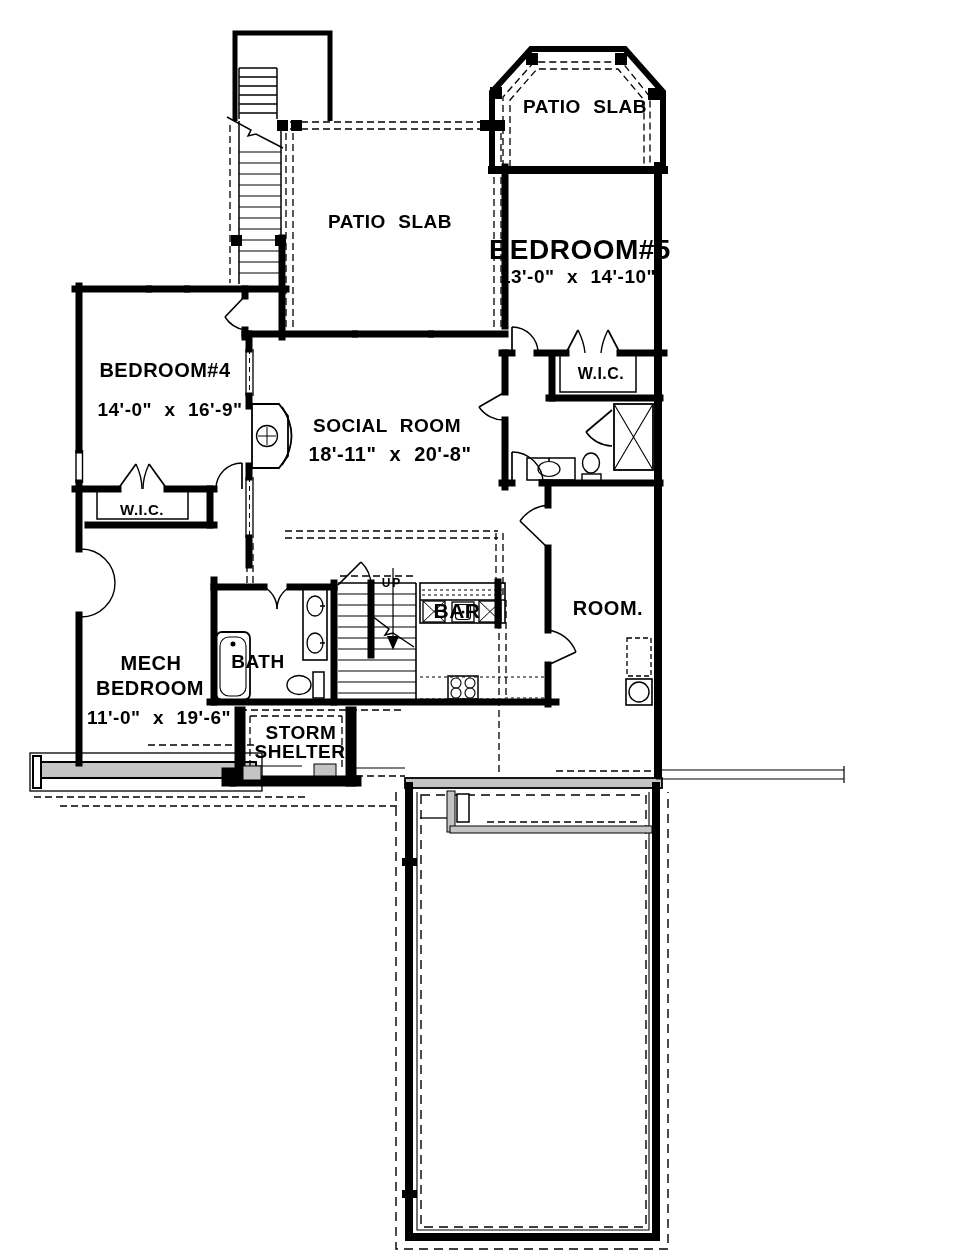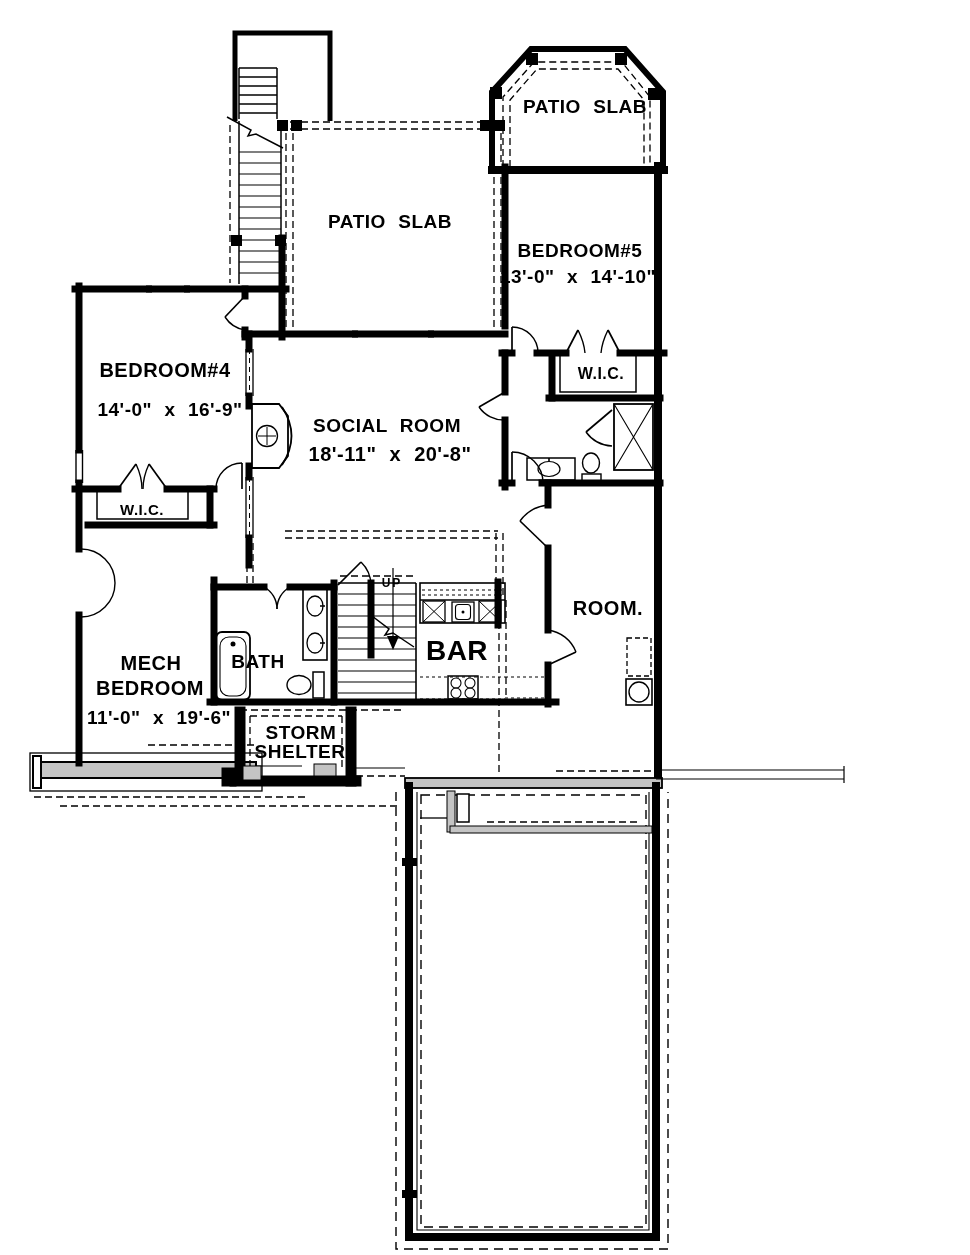--- a/index.html
+++ b/index.html
@@ -330,30 +330,30 @@
     <rect x="275" y="235" width="11" height="11"></rect>
     <rect x="526" y="53" width="12" height="12"></rect>
     <rect x="615" y="53" width="12" height="12"></rect>
     <rect x="490" y="87" width="12" height="12"></rect>
     <rect x="648" y="88" width="12" height="12"></rect>
   </g>
 </svg>
 
   <div class="lbl" style="left:585px;top:106px;font-size:19px">PATIO SLAB</div>
   <div class="lbl" style="left:390px;top:221px;font-size:19px">PATIO SLAB</div>
-  <div class="lbl" style="left:580px;top:250px;font-size:19px">BEDROOM#5</div>
+  <div class="lbl" style="left:580px;top:250px;font-size:28px">BEDROOM#5</div>
   <div class="lbl" style="left:578px;top:276px;font-size:19px">13'-0" x 14'-10"</div>
   <div class="lbl" style="left:601px;top:374px;font-size:16px">W.I.C.</div>
   <div class="lbl" style="left:165px;top:370px;font-size:20px">BEDROOM#4</div>
   <div class="lbl" style="left:170px;top:409px;font-size:19px">14'-0" x 16'-9"</div>
   <div class="lbl" style="left:387px;top:425px;font-size:19px">SOCIAL ROOM</div>
   <div class="lbl" style="left:390px;top:454px;font-size:20px">18'-11" x 20'-8"</div>
   <div class="lbl" style="left:142px;top:509px;font-size:15px">W.I.C.</div>
   <div class="lbl" style="left:151px;top:663px;font-size:20px">MECH</div>
   <div class="lbl" style="left:150px;top:688px;font-size:20px">BEDROOM</div>
   <div class="lbl" style="left:159px;top:717px;font-size:19px">11'-0" x 19'-6"</div>
   <div class="lbl" style="left:258px;top:661px;font-size:19px">BATH</div>
   <div class="lbl" style="left:392px;top:583px;font-size:12px;letter-spacing:2px">UP</div>
-  <div class="lbl" style="left:457px;top:651px;font-size:28px">BAR</div>
+  <div class="lbl" style="left:457px;top:610px;font-size:21px">BAR</div>
   <div class="lbl" style="left:608px;top:608px;font-size:20px">ROOM.</div>
   <div class="lbl" style="left:301px;top:732px;font-size:19px">STORM</div>
   <div class="lbl" style="left:300px;top:751px;font-size:19px">SHELTER</div>
 </div>
 
 </body></html>

